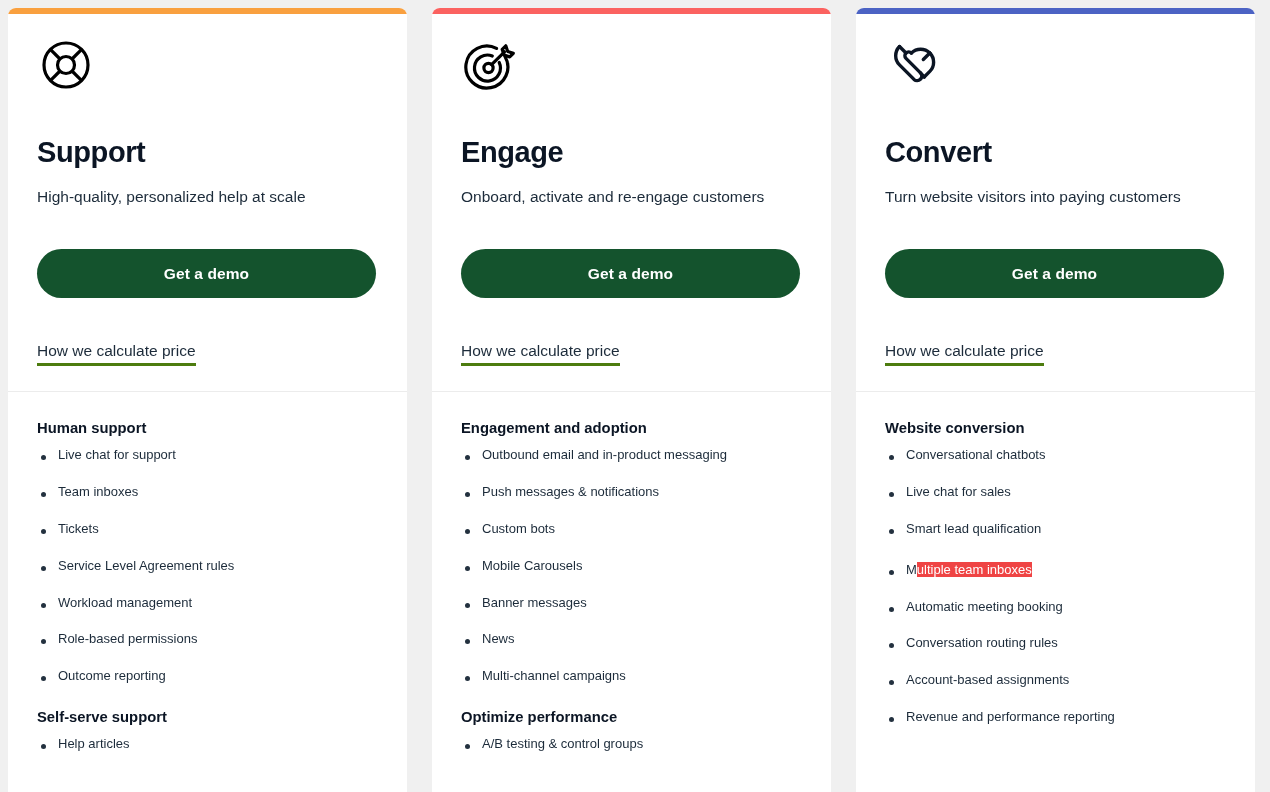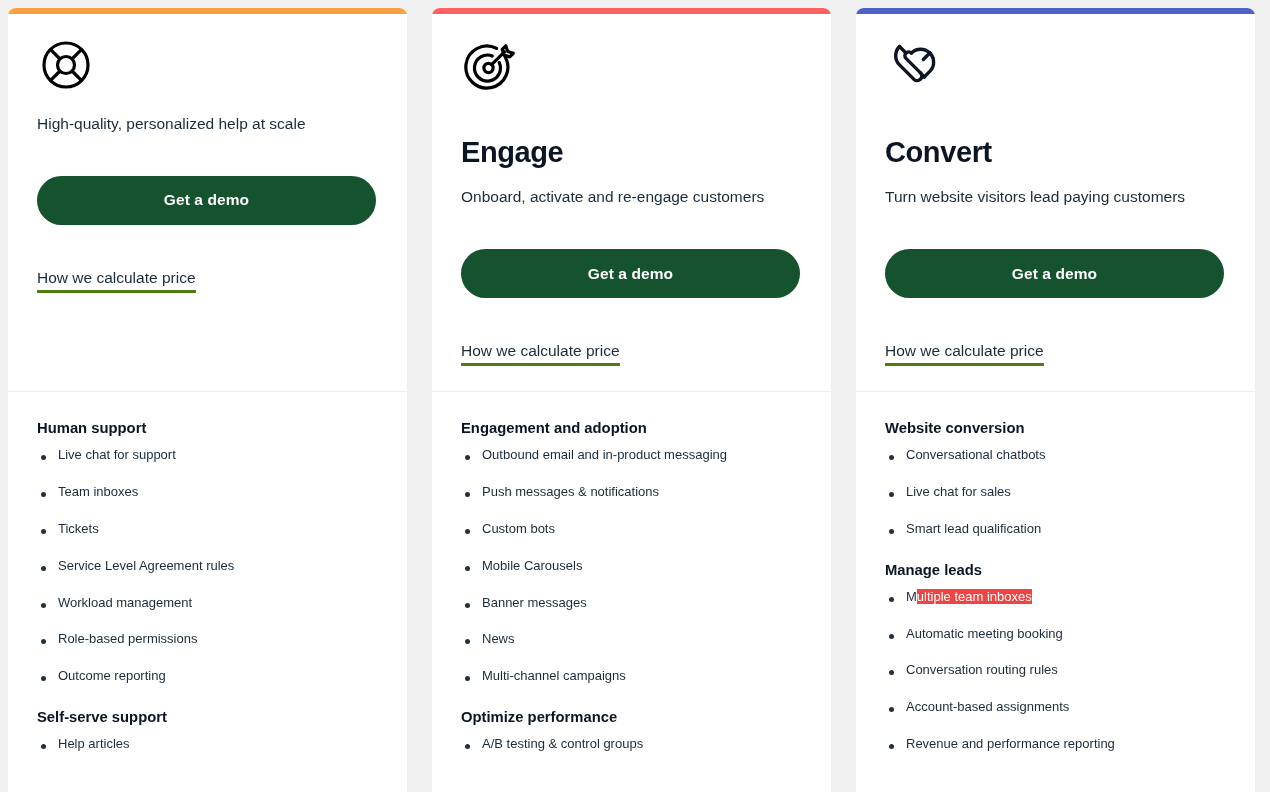--- a/index.html
+++ b/index.html
@@ -157,20 +157,21 @@
       <div class="card-icon">
         <svg width="58" height="58" viewBox="0 0 58 58" fill="none" stroke="#000000" stroke-width="3.2">
           <circle cx="29" cy="29" r="22"></circle>
           <circle cx="29" cy="29" r="8.5"></circle>
           <line x1="13.6" y1="13.6" x2="23" y2="23"></line>
           <line x1="44.4" y1="13.6" x2="35" y2="23"></line>
           <line x1="13.6" y1="44.4" x2="23" y2="35"></line>
           <line x1="44.4" y1="44.4" x2="35" y2="35"></line>
         </svg>
       </div>
+      <div class="card-title">Support</div>
       <div class="card-subtitle">High-quality, personalized help at scale</div>
       <button class="demo-button">Get a demo</button>
       <br>
       <a class="price-link" href="#">How we calculate price</a>
     </div>
     <div class="card-body">
       <div class="group">
         <div class="group-title">Human support</div>
         <ul class="feature-list">
           <li class="feature-item">Live chat for support</li>
@@ -240,36 +241,35 @@
         <svg width="58" height="58" viewBox="0 0 58 58" fill="none" stroke="#0b1524" stroke-width="3.4" stroke-linecap="round" stroke-linejoin="round">
           <path d="M14.5 10.5a13 13 0 0 0 0 18.4l14.5 14.5a4.6 4.6 0 0 0 6.5-6.5L21 22.4a3.8 3.8 0 0 1 5.4-5.4"></path>
           <path d="M26.4 17a13 13 0 0 1 18.4 0"></path>
           <path d="M44.8 17l-6.5 6.5"></path>
           <path d="M14.5 10.5l6.5 6.5"></path>
           <path d="M44.8 17a13 13 0 0 1 0 18.4l-5.6 5.6"></path>
           <path d="M35.5 36.9l3.7 4"></path>
         </svg>
       </div>
       <div class="card-title">Convert</div>
-      <div class="card-subtitle">Turn website visitors lead paying customers</div>
+      <div class="card-subtitle">Turn website visitors into paying customers</div>
       <button class="demo-button">Get a demo</button>
       <br>
       <a class="price-link" href="#">How we calculate price</a>
     </div>
     <div class="card-body">
       <div class="group">
         <div class="group-title">Website conversion</div>
         <ul class="feature-list">
           <li class="feature-item">Conversational chatbots</li>
           <li class="feature-item">Live chat for sales</li>
           <li class="feature-item">Smart lead qualification</li>
         </ul>
       </div>
       <div class="group">
-        <div class="group-title">Manage leads</div>
         <ul class="feature-list">
           <li class="feature-item" id="selected-item">M<span class="sel" style="background: #ef4444;">ultiple team inboxes</span></li>
           <li class="feature-item">Automatic meeting booking</li>
           <li class="feature-item">Conversation routing rules</li>
           <li class="feature-item">Account-based assignments</li>
           <li class="feature-item">Revenue and performance reporting</li>
         </ul>
       </div>
     </div>
   </div>

